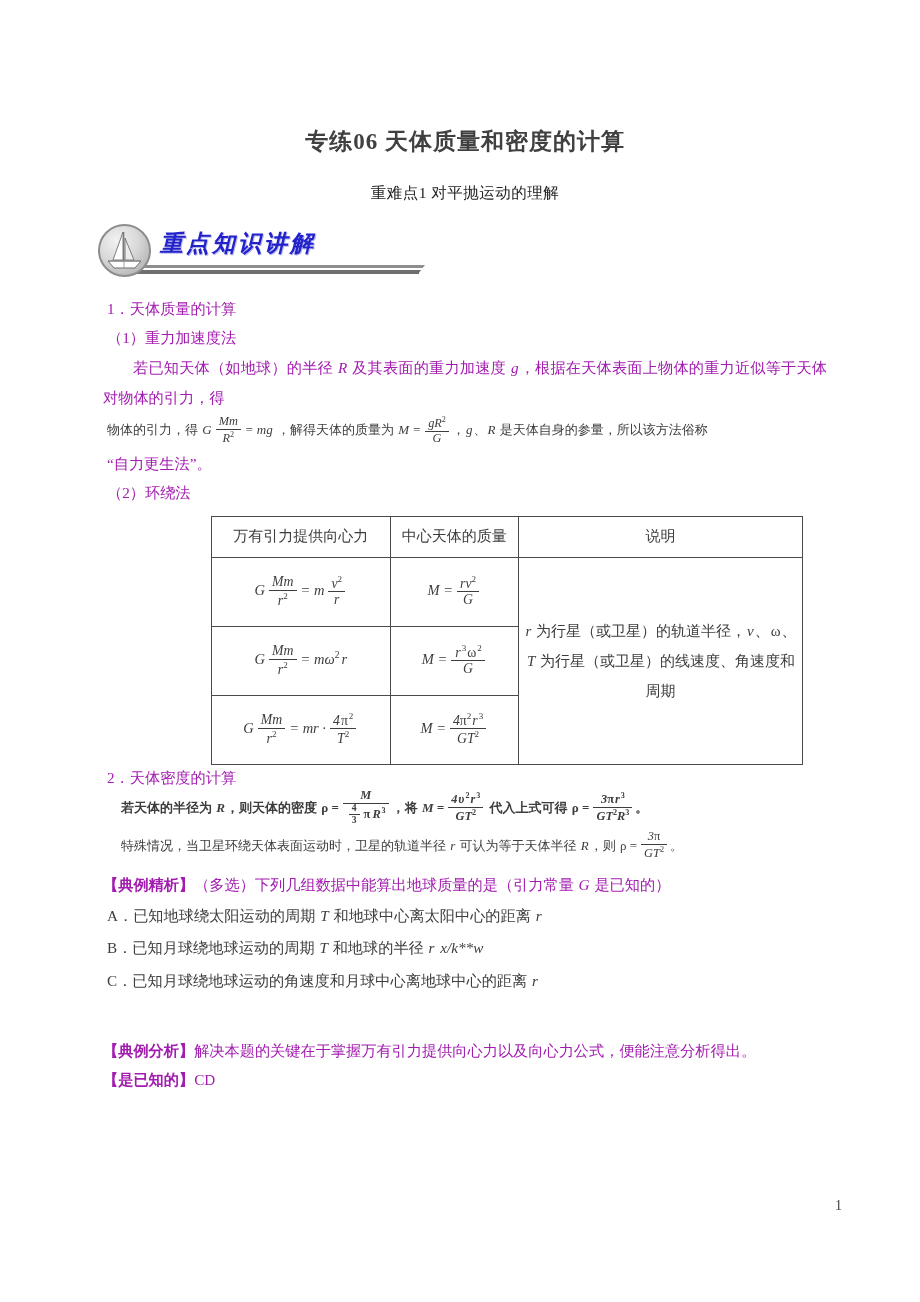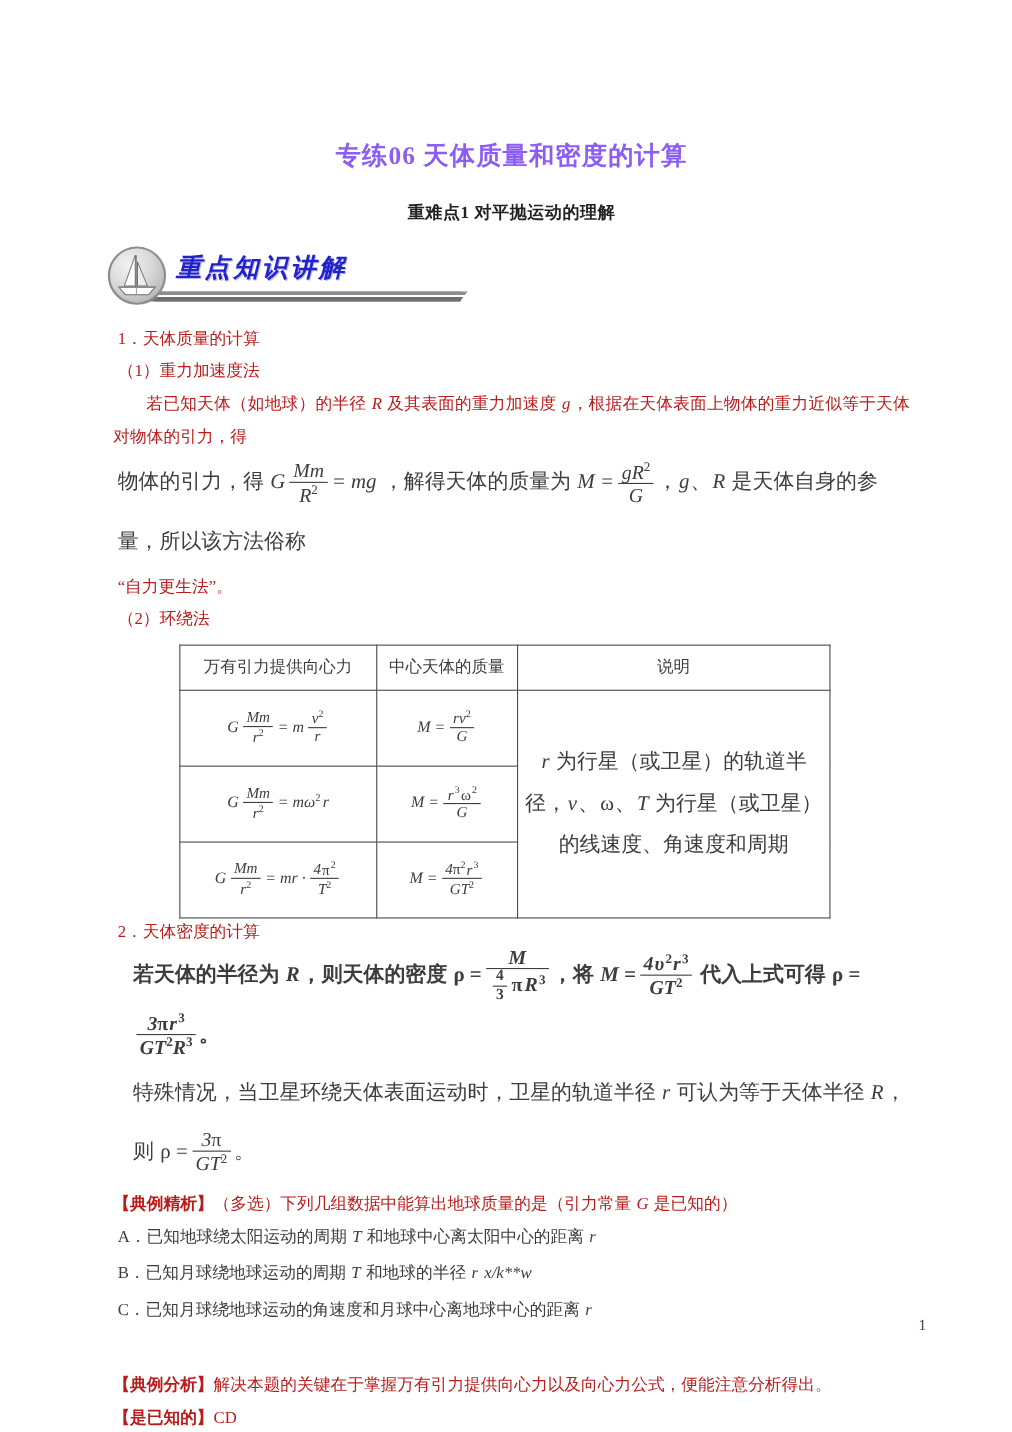--- a/index.html
+++ b/index.html
@@ -24,31 +24,31 @@
   }
   .content {
     position: absolute;
     left: 103px;
     top: 0;
     width: 724px;
   }
 
   
   .doc-title {
-    color: #8b5cf6;
+    color: #404040;
     font-weight: bold;
     font-size: 23px;
     text-align: center;
     letter-spacing: 1px;
     margin-top: 128px;
     line-height: 1.25;
   }
   .subtitle {
     text-align: center;
-    font-weight: bold;
+    font-weight: normal;
     font-size: 15.5px;
     color: #222;
     margin-top: 26px;
     letter-spacing: 0.5px;
   }
 
   
   .banner {
     position: relative;
     height: 56px;
@@ -96,29 +96,29 @@
     top: 41px;
     width: 278px;
     height: 9px;
     background: linear-gradient(to bottom, #8e8e8e 0%, #8e8e8e 33%, #ffffff 33%, #ffffff 58%, #6f6f6f 58%, #6f6f6f 100%);
   }
 
   
   .para {
     font-size: 15.2px;
     line-height: 1.95;
-    color: #b91c1c;
+    color: #a21caf;
     text-align: justify;
   }
   .para.indent1 { text-indent: 0; padding-left: 4px; }
   .para.indent2 { text-indent: 30px; }
   .tight { line-height: 1.5; }
 
   .mathline {
-    font-size: 19px;
+    font-size: 13px;
     line-height: 2.8;
     color: #3d3d3d;
   }
 
   
   .m {
     font-family: "Liberation Serif", "DejaVu Serif", serif;
     font-style: italic;
     padding: 0 1px;
   }
@@ -138,38 +138,39 @@
   .frac.sm { font-size: 0.78em; }
   sup.exn { font-size: 0.66em; vertical-align: super; font-style: normal; }
 
   
   .tbl-wrap { margin-top: 8px; margin-left: 60px; }
   table.info {
     border-collapse: collapse;
     width: 592px;
     font-size: 14.5px;
     color: #3d3d3d;
+    margin-left: 48px;
   }
   table.info td, table.info th {
     border: 1.2px solid #4a4a4a;
     text-align: center;
     vertical-align: middle;
     font-weight: normal;
     padding: 6px 4px;
   }
   table.info th { height: 28px; font-size: 15px; }
   .col-a { width: 178px; }
   .col-b { width: 124px; }
   .col-c { width: 290px; }
   td.formula { height: 56px; }
   td.note {
     text-align: left;
     padding: 6px 10px 6px 14px;
     line-height: 2.0;
-    font-size: 19px;
+    font-size: 15px;
   }
 
   
   .opt {
     font-size: 15.2px;
     line-height: 2.15;
     color: #3d3d3d;
     padding-left: 4px;
   }
   .bold-br { font-weight: bold; }

